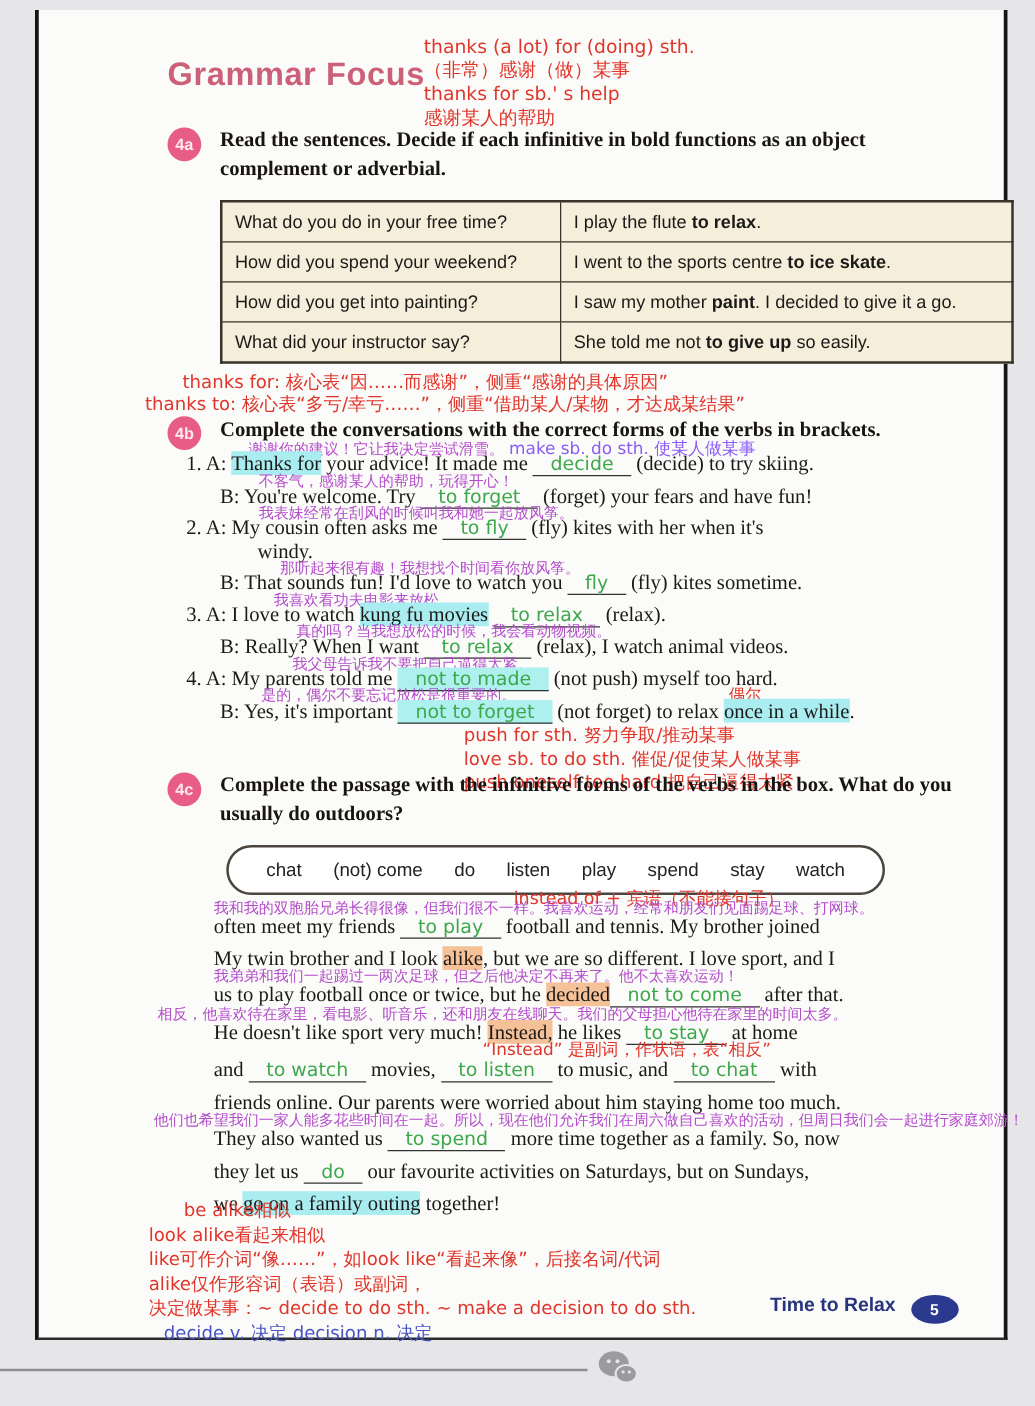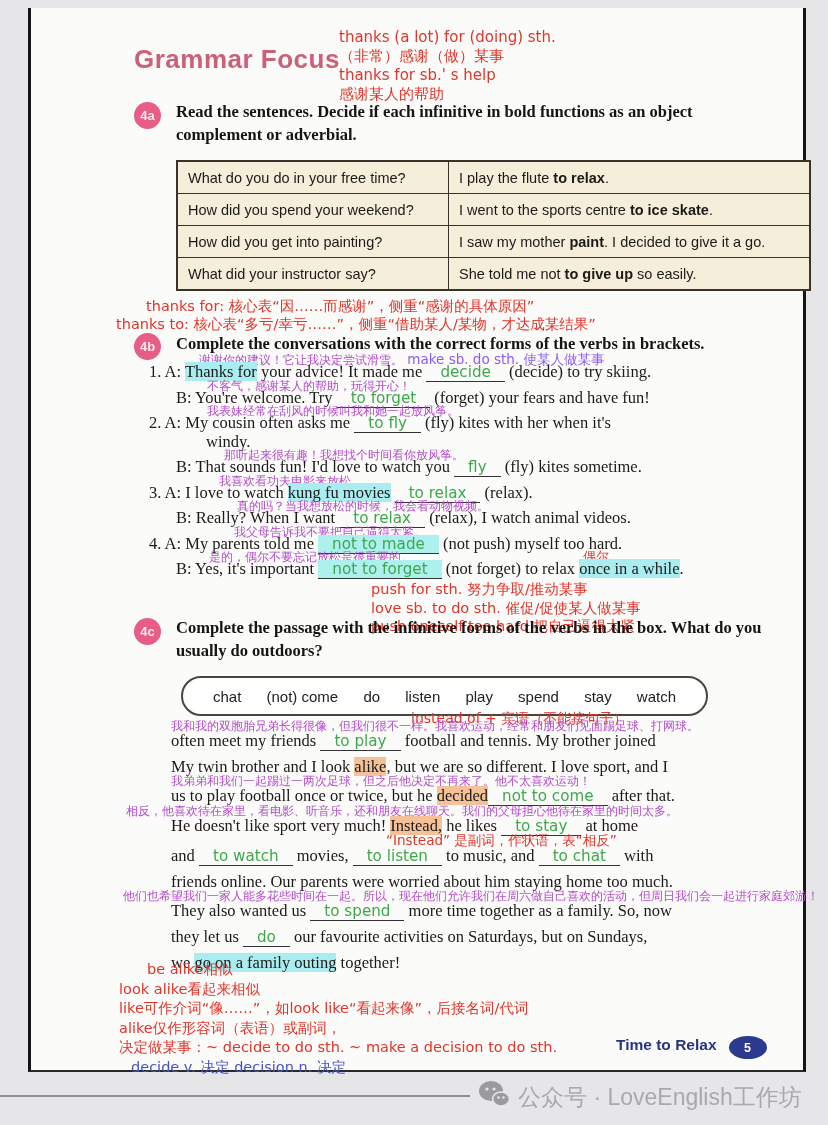--- a/index.html
+++ b/index.html
@@ -210,15 +210,14 @@
     <span>
       <svg width="32" height="28" viewBox="0 0 32 28">
         <ellipse cx="13" cy="11" rx="12" ry="10" fill="#9b9b9d"></ellipse>
         <circle cx="9" cy="9" r="1.6" fill="#e6e6e8"></circle>
         <circle cx="16" cy="9" r="1.6" fill="#e6e6e8"></circle>
         <ellipse cx="23" cy="19" rx="8.5" ry="7" fill="#9b9b9d" stroke="#e6e6e8" stroke-width="1.6"></ellipse>
         <circle cx="20.5" cy="17.5" r="1.3" fill="#e6e6e8"></circle>
         <circle cx="25.5" cy="17.5" r="1.3" fill="#e6e6e8"></circle>
       </svg>
     </span>
-    <span>公众号 · LoveEnglish工作坊</span>
   </div>
 </div>
 
 </body></html>

